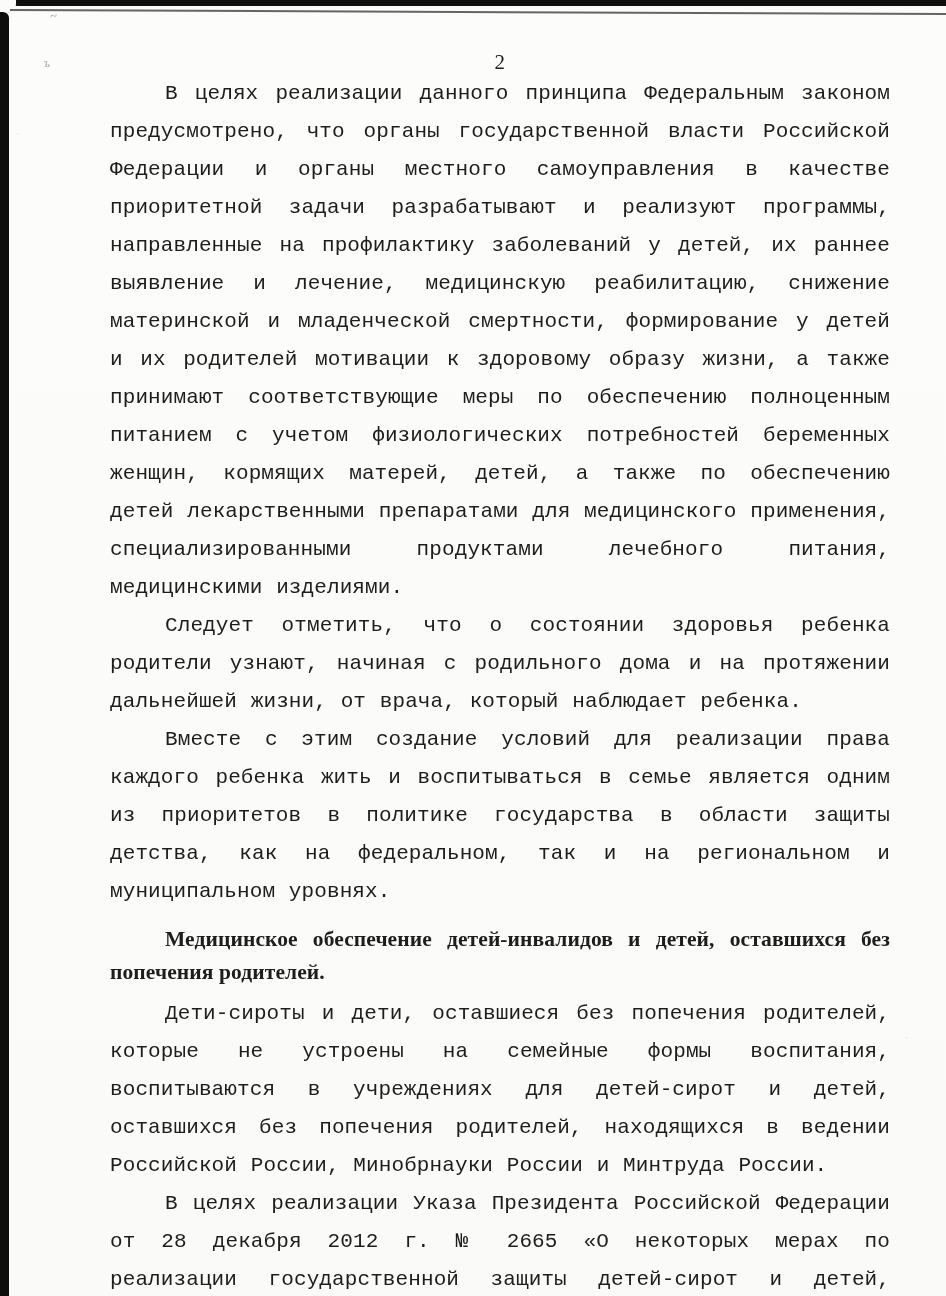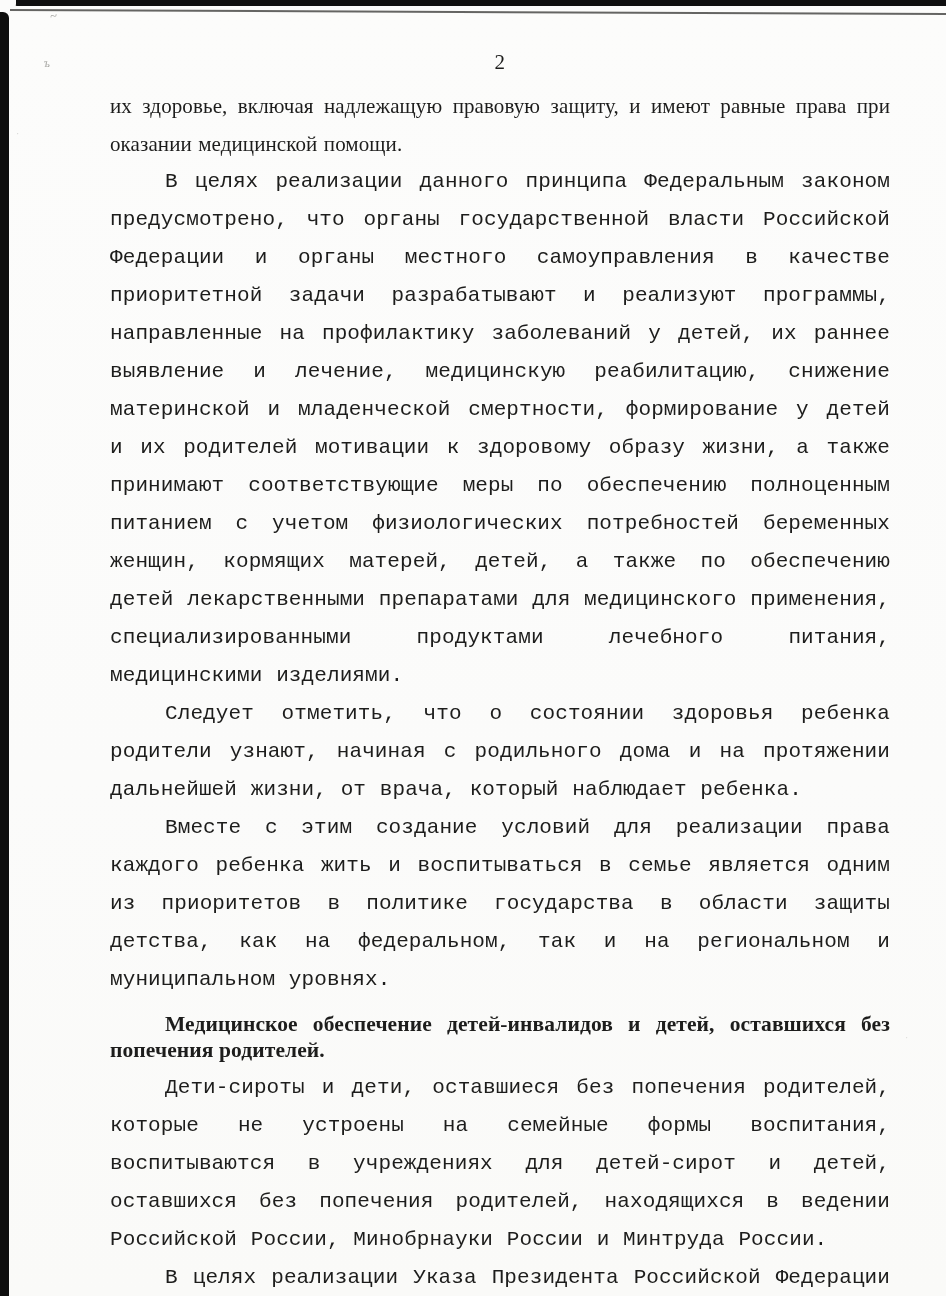--- a/index.html
+++ b/index.html
@@ -81,21 +81,21 @@
     line-height: 38px;
     text-align: justify;
     letter-spacing: 0.1px;
     word-spacing: 1px;
   }
   p.body.first { margin-top: 12px; }
   p.indent { text-indent: 55px; font-family: Liberation Mono, monospace; }
   p.heading {
     margin: 12px 0 6px 0;
     font-size: 21.5px;
-    line-height: 26px;
+    line-height: 33px;
     font-weight: bold;
     text-align: justify;
     text-indent: 55px;
     letter-spacing: 0.1px;
   }
   p.last { text-align-last: justify; }
 </style>
 </head>
 <body>
 
@@ -107,21 +107,20 @@
   <div class="edge-left"></div>
 
   <div class="speck s1">~</div>
   <div class="speck s2">ъ</div>
   <div class="speck s3">·</div>
   <div class="speck s4">·</div>
 
   <div class="content">
     <div class="page-number">2</div>
 
-    <p class="body first">их здоровье, включая надлежащую правовую защиту, и имеют равные права при оказании медицинской помощи.</p>
 
     <p class="body indent">В целях реализации данного принципа Федеральным законом предусмотрено, что органы государственной власти Российской Федерации и органы местного самоуправления в качестве приоритетной задачи разрабатывают и реализуют программы, направленные на профилактику заболеваний у детей, их раннее выявление и лечение, медицинскую реабилитацию, снижение материнской и младенческой смертности, формирование у детей и их родителей мотивации к здоровому образу жизни, а также принимают соответствующие меры по обеспечению полноценным питанием с учетом физиологических потребностей беременных женщин, кормящих матерей, детей, а также по обеспечению детей лекарственными препаратами для медицинского применения, специализированными продуктами лечебного питания, медицинскими изделиями.</p>
 
     <p class="body indent">Следует отметить, что о состоянии здоровья ребенка родители узнают, начиная с родильного дома и на протяжении дальнейшей жизни, от врача, который наблюдает ребенка.</p>
 
     <p class="body indent">Вместе с этим создание условий для реализации права каждого ребенка жить и воспитываться в семье является одним из приоритетов в политике государства в области защиты детства, как на федеральном, так и на региональном и муниципальном уровнях.</p>
 
     <p class="heading">Медицинское обеспечение детей-инвалидов и детей, оставшихся без попечения родителей.</p>
 
     <p class="body indent">Дети-сироты и дети, оставшиеся без попечения родителей, которые не устроены на семейные формы воспитания, воспитываются в учреждениях для детей-сирот и детей, оставшихся без попечения родителей, находящихся в ведении Российской России, Минобрнауки России и Минтруда России.</p>

